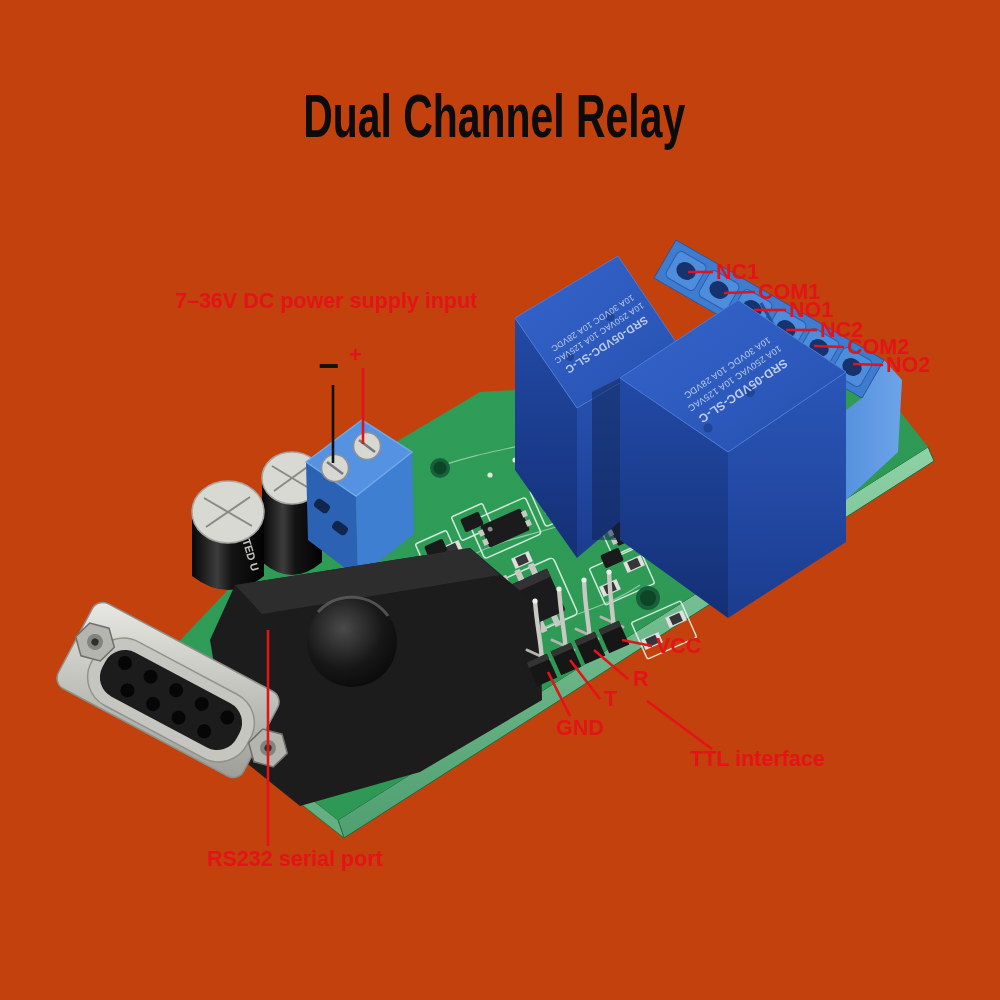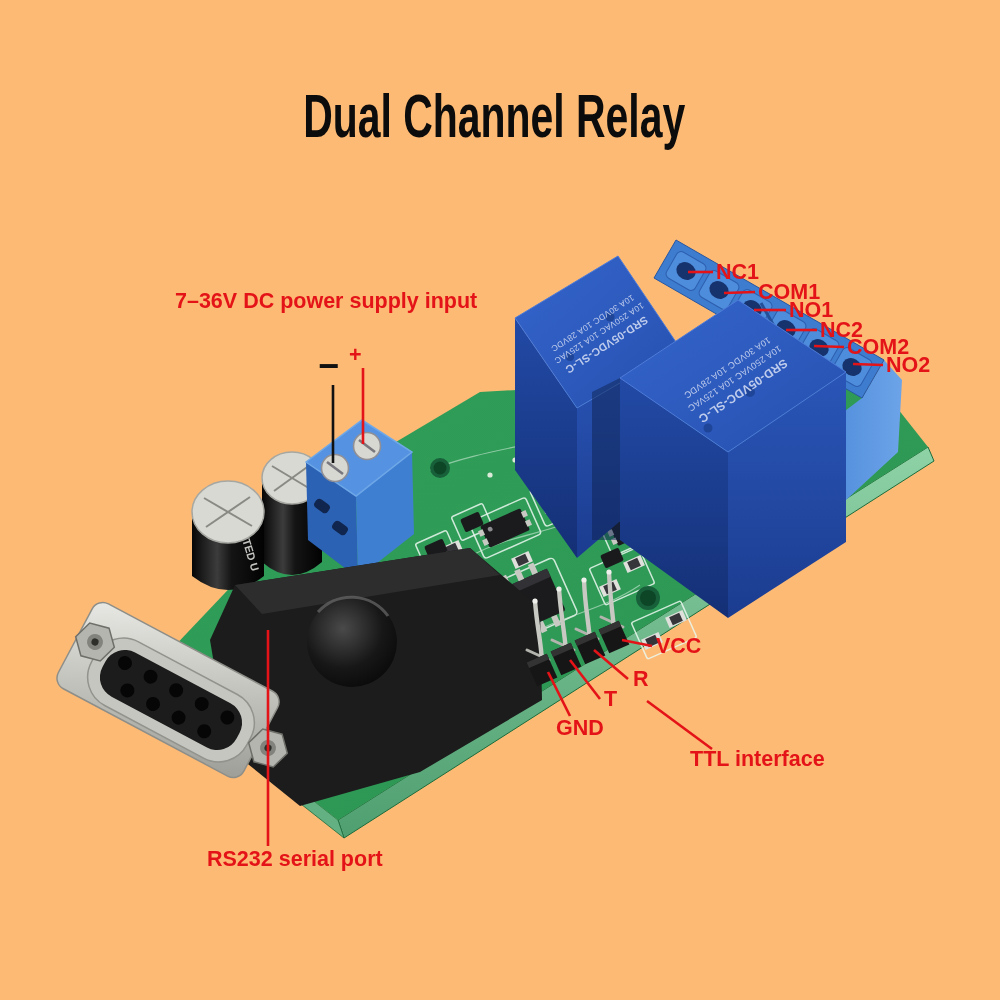--- a/index.html
+++ b/index.html
@@ -1,16 +1,16 @@
 <!DOCTYPE html>
 <html><head>
 <meta charset="utf-8">
 <style>
   html,body{margin:0;padding:0;background:#ffffff;}
-  #stage{position:relative;width:1000px;height:1000px;background:#fdba74;overflow:hidden;
+  #stage{position:relative;width:1000px;height:1000px;background:#c2410c;overflow:hidden;
          font-family:"Liberation Sans", sans-serif;}
   #title{position:absolute;top:38px;left:0;width:1000px;text-align:center;
          font-size:62px;font-weight:bold;color:var(--title-black,#0c0c0c);
          transform:scaleX(0.66);transform-origin:483px 50%;letter-spacing:0px;
          white-space:nowrap;}
   svg{position:absolute;left:0;top:0;}
   svg text{font-family:"Liberation Sans", sans-serif;}
   .red-label{fill:var(--annotation-red,#e41318);font-weight:bold;font-size:21.5px;}
   .red-line{stroke:var(--annotation-red,#e41318);stroke-width:2.6;fill:none;}
   .black-line{stroke:var(--minus-black,#111111);stroke-width:2.6;fill:none;}

